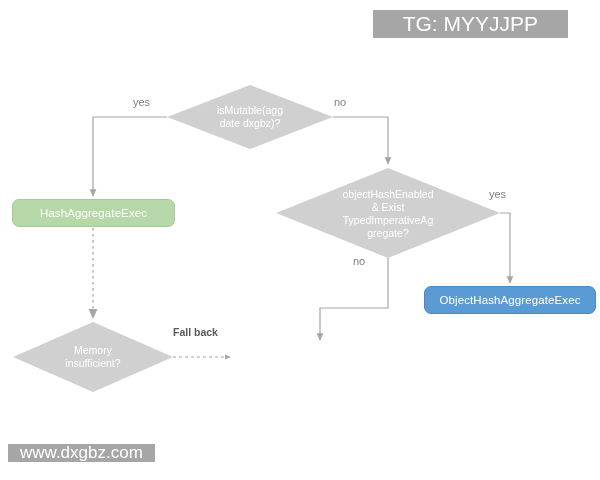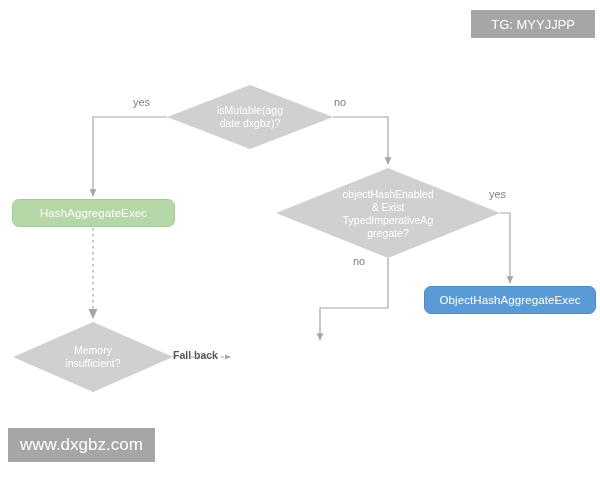--- a/index.html
+++ b/index.html
@@ -80,31 +80,31 @@
   }
   .badge {
     position: absolute;
     background: #a6a6a6;
     color: #ffffff;
     display: flex;
     align-items: center;
     justify-content: center;
   }
   #tg-badge {
-    right: 5px;
+    right: 32px;
     top: 10px;
     height: 28px;
-    padding: 0 20px;
-    font-size: 13px;
+    padding: 0 30px;
+    font-size: 21px;
   }
   #watermark {
     left: 8px;
     bottom: 18px;
     height: 18px;
-    padding: 8px 12px;
+    padding: 0 12px;
     font-size: 17px;
   }
 </style>
 </head>
 <body>
 
 <div id="canvas">
 
   <svg class="svg-layer" viewBox="0 0 600 480" xmlns="http://www.w3.org/2000/svg">
     <defs>
@@ -152,19 +152,19 @@
 
 
   <div class="edge-label" style="left:133px; top:96px;">yes</div>
 
   <div class="edge-label" style="left:334px; top:96px;">no</div>
 
   <div class="edge-label" style="left:489px; top:188px;">yes</div>
 
   <div class="edge-label" style="left:353px; top:255px;">no</div>
 
-  <div class="edge-label dark" style="left:173px; top:349px;">Fall back</div>
+  <div class="edge-label dark" style="left:173px; top:326px;">Fall back</div>
 
   <div class="badge" id="tg-badge">TG: MYYJJPP</div>
 
   <div class="badge" id="watermark">www.dxgbz.com</div>
 
 </div>
 
 </body></html>

